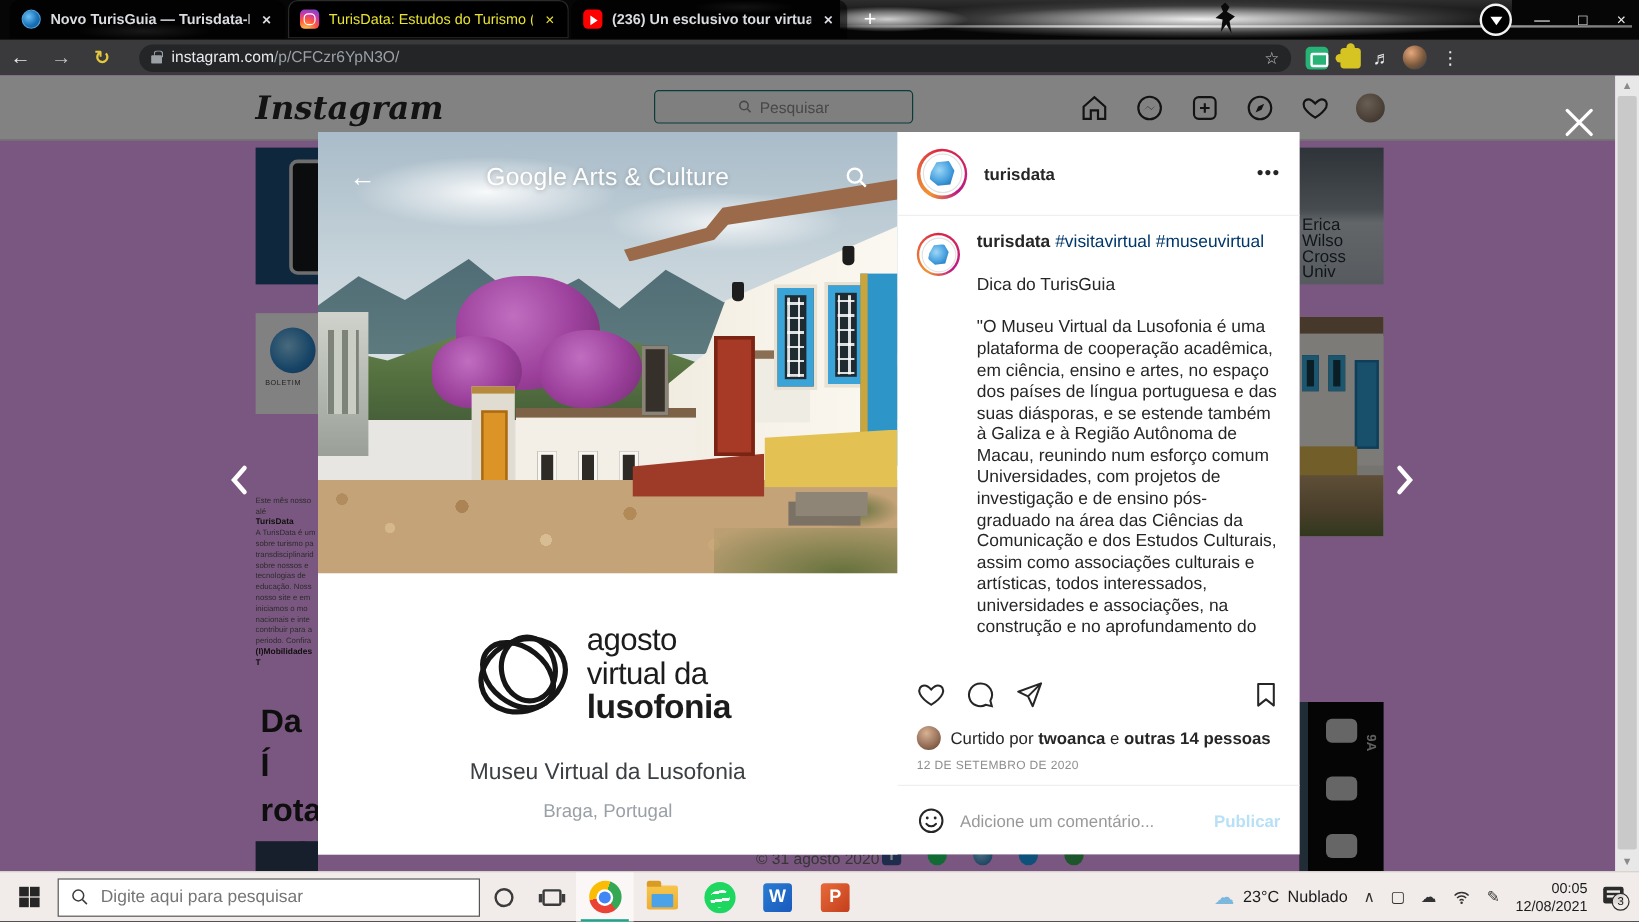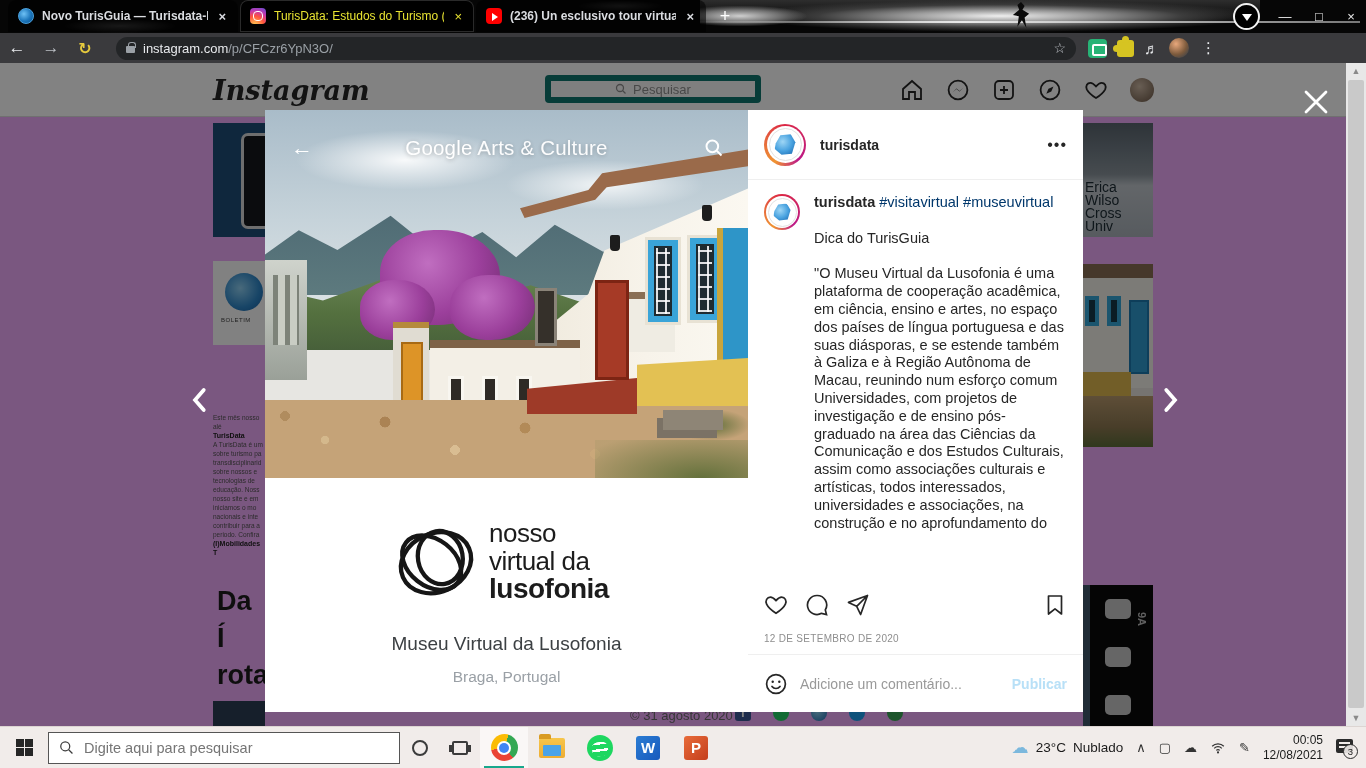--- a/index.html
+++ b/index.html
@@ -59,21 +59,21 @@
   .media-note { color:#e8eaed; font-size:15px; }
   .prof-avatar { width:20px; height:20px; border-radius:50%; background:radial-gradient(circle at 35% 30%, #e8a87c 0%, #7c5a3c 55%, #23384f 100%); }
   .menu-dots { color:#e8eaed; font-size:15px; padding:0 8px 0 2px; }
 
   
   #page { left:0; top:63px; width:1366px; height:663px; background:#f0abfc; overflow:hidden; }
 
   
   #ig-header { left:0; top:0; width:1346px; height:54px; background:#fff; border-bottom:1px solid #dbdbdb; }
   .ig-logo { left:213px; top:12px; font-family:"DejaVu Serif",serif; font-style:italic; font-weight:bold; font-size:27px; color:#262626; }
-  .ig-search { left:545px; top:12px; width:216px; height:28px; border:6px solid #0f766e; background:#fafafa; border-radius:4px;
+  .ig-search { left:545px; top:12px; width:216px; height:28px; border:1px solid #0f766e; background:#fafafa; border-radius:4px;
      display:flex; align-items:center; justify-content:center; gap:6px; color:#8e8e8e; font-size:13px; }
   .ig-hicons { left:900px; top:15px; display:flex; gap:22px; align-items:center; }
   .ig-hicons svg { display:block; }
   .ig-avatar-sm { width:24px; height:24px; border-radius:50%; background:radial-gradient(circle at 40% 35%, #cdb9a5, #6d5847); }
 
   
   .bg-card-blue { left:213px; top:60px; width:52px; height:114px; background:#1f4e79; overflow:hidden; }
   .bg-phone { left:28px; top:10px; width:40px; height:96px; background:#17181c; border:3px solid #d8d8d8; border-radius:7px; }
   .bg-card-boletim { left:213px; top:198px; width:52px; height:84px; background:#fdfdfd; overflow:hidden; }
   .bol-logo { left:12px; top:12px; width:38px; height:38px; border-radius:50%;
@@ -459,21 +459,21 @@
         <div class="p-info ph">
           <div class="mvl-logo abs">
             <svg width="86" height="86" viewBox="0 0 100 100">
               <g fill="none" stroke="#161616" stroke-width="5">
                 <ellipse cx="50" cy="52" rx="42" ry="34" transform="rotate(-24 50 52)"></ellipse>
                 <ellipse cx="45" cy="52" rx="38" ry="27" transform="rotate(38 45 52)"></ellipse>
                 <ellipse cx="55" cy="46" rx="31" ry="26" transform="rotate(80 55 46)"></ellipse>
               </g>
             </svg>
             <div class="mvl-text">
-              <div>nosso</div>
+              <div>agosto</div>
               <div>virtual da</div>
               <div class="bold">lusofonia</div>
             </div>
           </div>
           <div class="mvl-name abs">Museu Virtual da Lusofonia</div>
           <div class="mvl-loc abs">Braga, Portugal</div>
         </div>
       </div>
 
       <div id="panel">
@@ -518,20 +518,29 @@
               <path d="M12 2.5a9.5 9.5 0 1 0 4.6 17.8L21.5 21.5l-1.2-4.6A9.5 9.5 0 0 0 12 2.5z" fill="none" stroke="#262626" stroke-width="1.7"></path>
             </svg>
           <svg width="24" height="24" viewBox="0 0 24 24">
               <path d="M21.5 2.5L10.7 13.3M21.5 2.5L14.6 21.5l-3.9-8.2-8.2-3.9z" fill="none" stroke="#262626" stroke-width="1.7" stroke-linejoin="round"></path>
             </svg>
           <svg class="act-save" width="24" height="24" viewBox="0 0 24 24">
               <path d="M5.5 3h13v18l-6.5-5.2L5.5 21z" fill="none" stroke="#262626" stroke-width="1.7" stroke-linejoin="round"></path>
             </svg>
         </div>
 
+        <div class="likes-row">
+          <span class="like-avatar"></span>
+          <span>
+            <span>Curtido por</span>
+            <b>twoanca</b>
+            <span>e</span>
+            <b>outras 14 pessoas</b>
+          </span>
+        </div>
         <div class="post-date">12 DE SETEMBRO DE 2020</div>
 
         <div class="comment-box">
           <svg width="24" height="24" viewBox="0 0 24 24">
               <circle cx="12" cy="12" r="9.4" fill="none" stroke="#262626" stroke-width="1.7"></circle>
               <circle cx="8.7" cy="9.7" r="1.2" fill="#262626"></circle>
               <circle cx="15.3" cy="9.7" r="1.2" fill="#262626"></circle>
               <path d="M8 14.5a5 5 0 0 0 8 0" fill="none" stroke="#262626" stroke-width="1.7" stroke-linecap="round"></path>
             </svg>
           <span class="cmt-placeholder">Adicione um comentário...</span>

